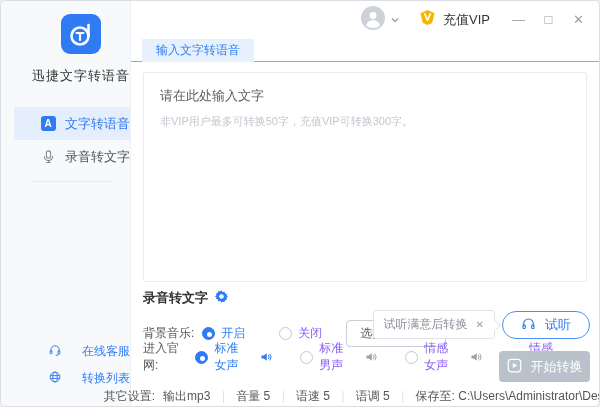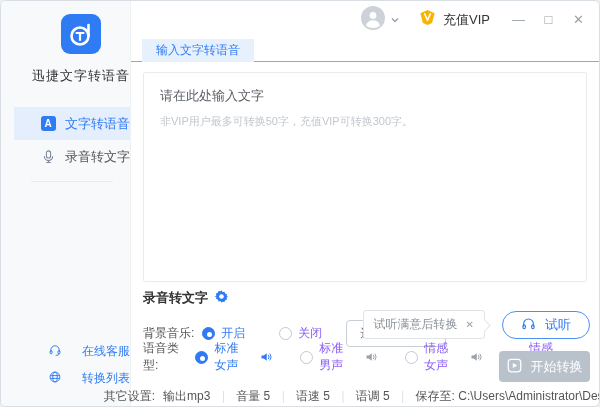--- a/index.html
+++ b/index.html
@@ -80,21 +80,21 @@
   .gap-voice { margin-left:28px; }
   .choose-bgm-btn {
     margin-left:24px; padding:4px 13px; border:1px solid #c9cfd6; border-radius:4px;
     background:#fff; color:#555; font-size:12px; cursor:pointer;
   }
   .spk { display:inline-flex; margin-left:4px; color:#9aa1a9; }
   .radio-option.selected .spk { color:#2f7bf3; }
   .sep { color:#d5dade; margin:0 7px; }
   .other-item { color:#555; }
   
-  .preview-group { position:absolute; top:28px; right:9px; display:flex; align-items:center; gap:17px; }
+  .preview-group { position:absolute; top:28px; right:9px; display:flex; align-items:center; gap:7px; }
   .tip-tag {
     position:relative; display:flex; align-items:center; gap:8px; border:1px solid #e0e4e9;
     border-radius:3px; background:#fff; padding:5px 10px; font-size:12px; color:#8a9099;
   }
   .tip-tag::after {
     content:""; position:absolute; right:-5px; top:50%; width:8px; height:8px; margin-top:-4px;
     background:#fff; border-top:1px solid #e0e4e9; border-right:1px solid #e0e4e9;
     transform:rotate(45deg);
   }
   .tip-close { color:#9aa1a9; font-size:10px; cursor:pointer; line-height:1; }
@@ -249,21 +249,21 @@
           <span class="opt-label">开启</span>
         </span>
         <span class="radio-option gap-lg">
           <span class="radio"></span>
           <span class="opt-label">关闭</span>
         </span>
         <button class="choose-bgm-btn">选择背景音乐</button>
       </div>
 
       <div class="setting-row row-voice">
-        <span class="row-label">语音类型:</span>
+        <span class="row-label">进入官网:</span>
 
         <span class="radio-option selected">
           <span class="radio checked"></span>
           <span class="opt-label">标准女声</span>
           <span class="spk">
             <svg viewBox="0 0 16 16" width="12" height="12">
                 <path d="M2 6v4h3l4 3V3L5 6z" fill="currentColor"></path>
                 <path d="M11.3 5.6a3.6 3.6 0 0 1 0 4.8M13.4 4a6.4 6.4 0 0 1 0 8" stroke="currentColor" fill="none" stroke-width="1.3" stroke-linecap="round"></path>
               </svg>
           </span>

